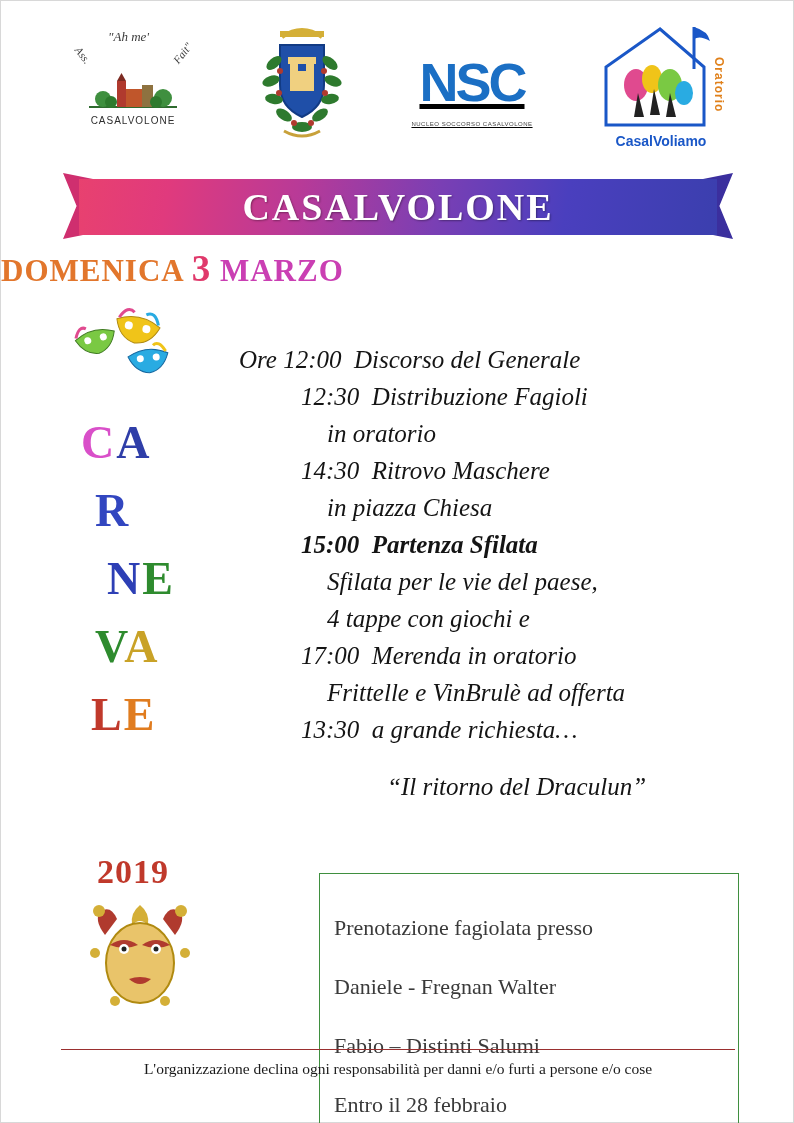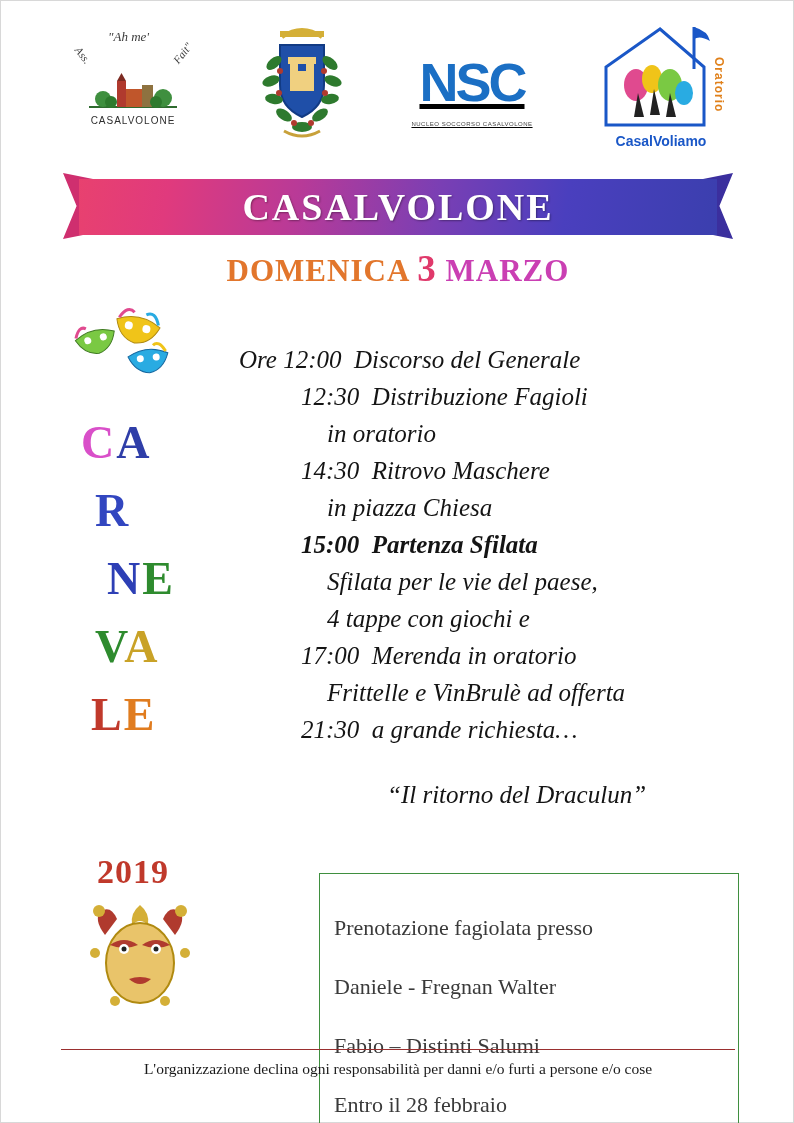--- a/index.html
+++ b/index.html
@@ -138,21 +138,20 @@
     font-size: 38px;
     letter-spacing: 2px;
     color: #ffffff;
     text-shadow: 1px 1px 2px rgba(0,0,0,.35);
   }
 
   
   .dateline {
     position: absolute;
     top: 246px; left: 0; width: 794px;
-    text-align: center;
     font-family: "Liberation Serif", serif;
     font-weight: bold;
     font-size: 31px;
     letter-spacing: 1px;
   }
   .dateline .d1 { color: #e2762c; }
   .dateline .d2 { color: #e0396b; font-size: 37px; }
   .dateline .d3 { color: #ca3fb3; }
 
   
@@ -200,21 +199,21 @@
     color: #141414;
     line-height: 37px;
   }
   .program .line { white-space: pre; font-style: italic; font-family: Liberation Serif, serif; font-size: 25px; }
   .program .line.plain { font-style: italic; }
   .program .line.bold { font-weight: bold; }
   .program .line.ind1 { padding-left: 62px; }
   .program .line.ind2 { padding-left: 88px; }
   .program .quote {
     padding-left: 148px;
-    margin-top: 28px;
+    margin-top: 20px;
     font-family: "Liberation Serif", serif;
     font-style: italic;
     font-size: 25px;
   }
 
   
   .booking {
     position: absolute;
     left: 318px; top: 872px;
     width: 420px;
@@ -402,21 +401,21 @@
     <div class="line plain">Ore 12:00  Discorso del Generale</div>
     <div class="line plain ind1">12:30  Distribuzione Fagioli</div>
     <div class="line plain ind2">in oratorio</div>
     <div class="line plain ind1">14:30  Ritrovo Maschere</div>
     <div class="line plain ind2">in piazza Chiesa</div>
     <div class="line bold ind1">15:00  Partenza Sfilata</div>
     <div class="line plain ind2">Sfilata per le vie del paese,</div>
     <div class="line plain ind2">4 tappe con giochi e</div>
     <div class="line plain ind1">17:00  Merenda in oratorio</div>
     <div class="line plain ind2">Frittelle e VinBrulè ad offerta</div>
-    <div class="line plain ind1">21:30  a grande richiesta…</div>
+    <div class="line plain ind1">13:30  a grande richiesta…</div>
     <div class="quote">“Il ritorno del Draculun”</div>
   </div>
 
   <div class="booking">
     <div class="b-line">Prenotazione fagiolata presso</div>
     <div class="b-line">Daniele - Fregnan Walter</div>
     <div class="b-line">Fabio – Distinti Salumi</div>
     <div class="b-line">Entro il 28 febbraio</div>
   </div>
 

